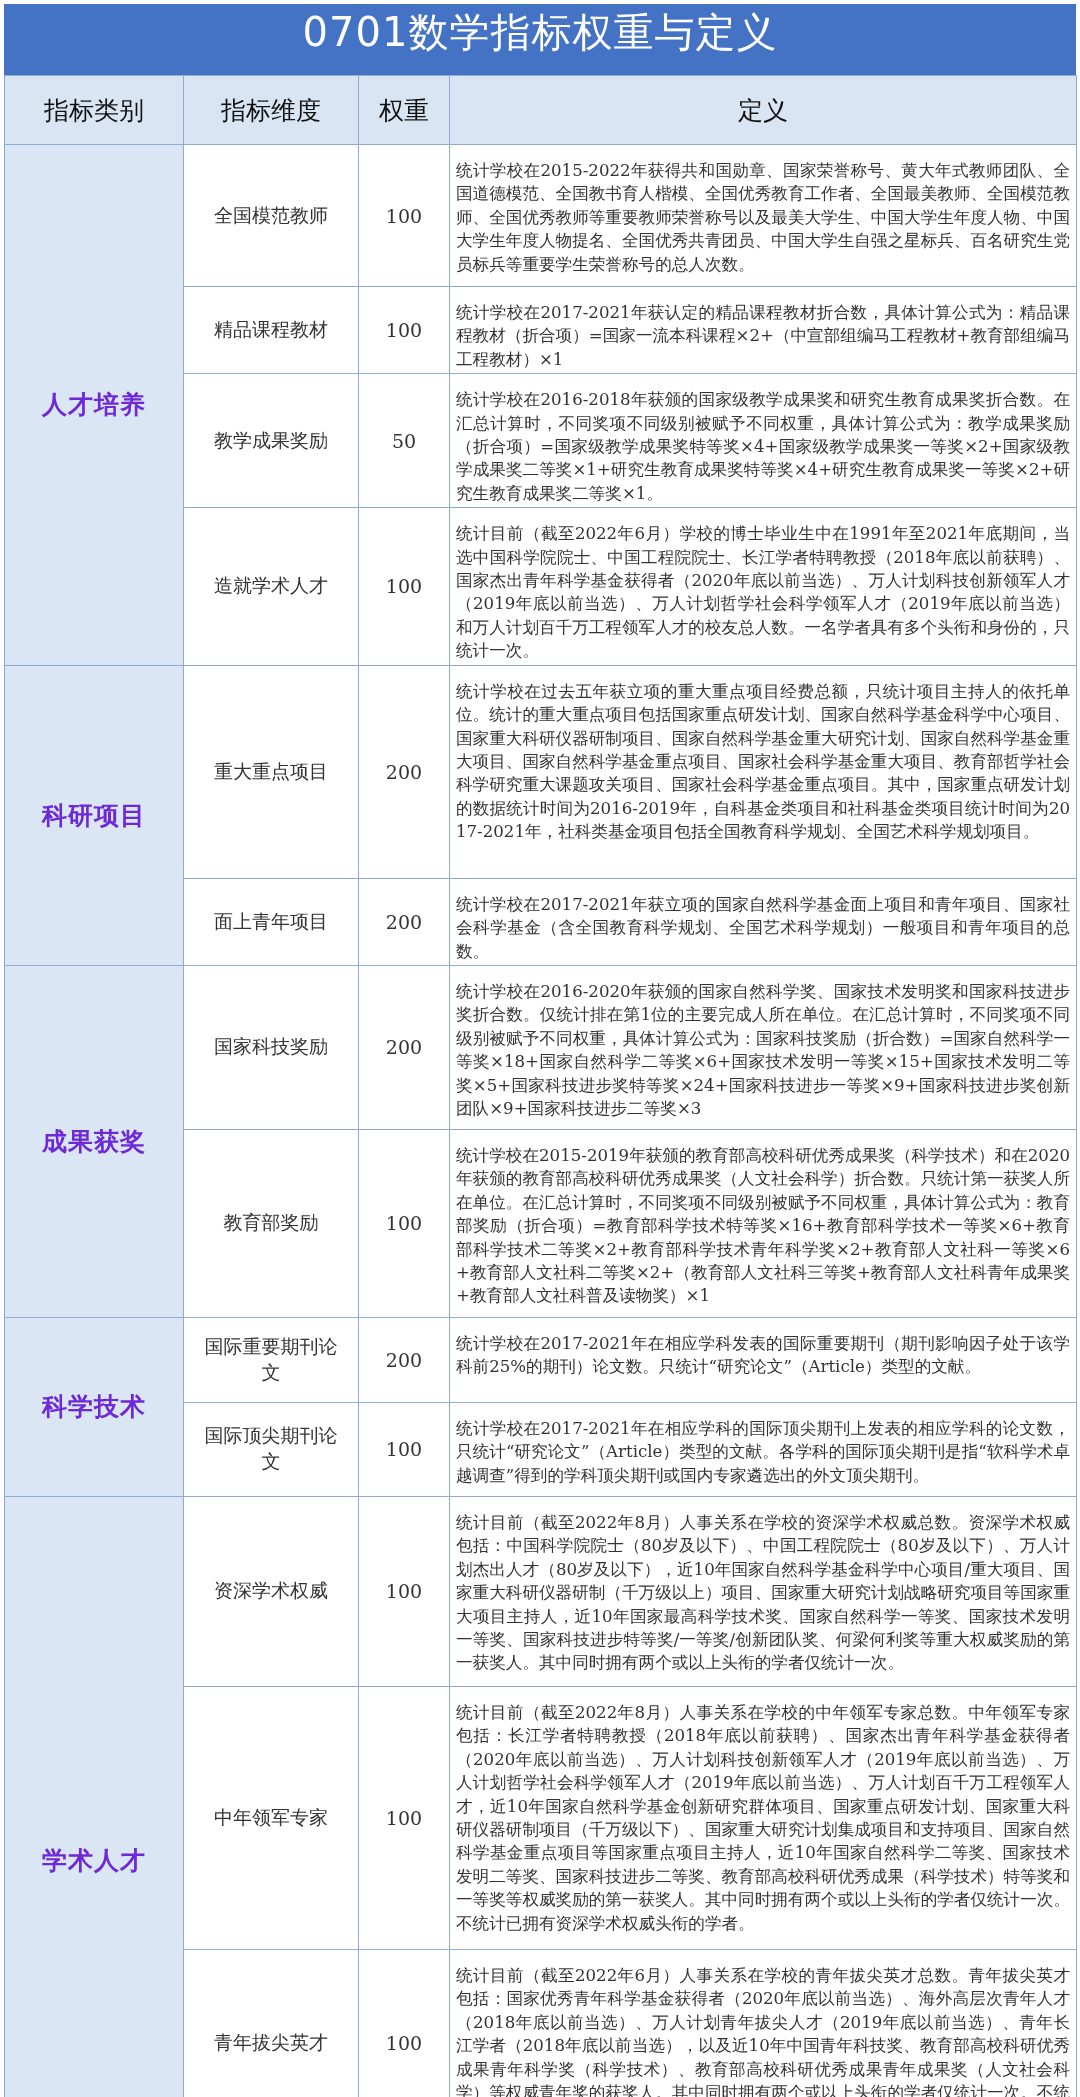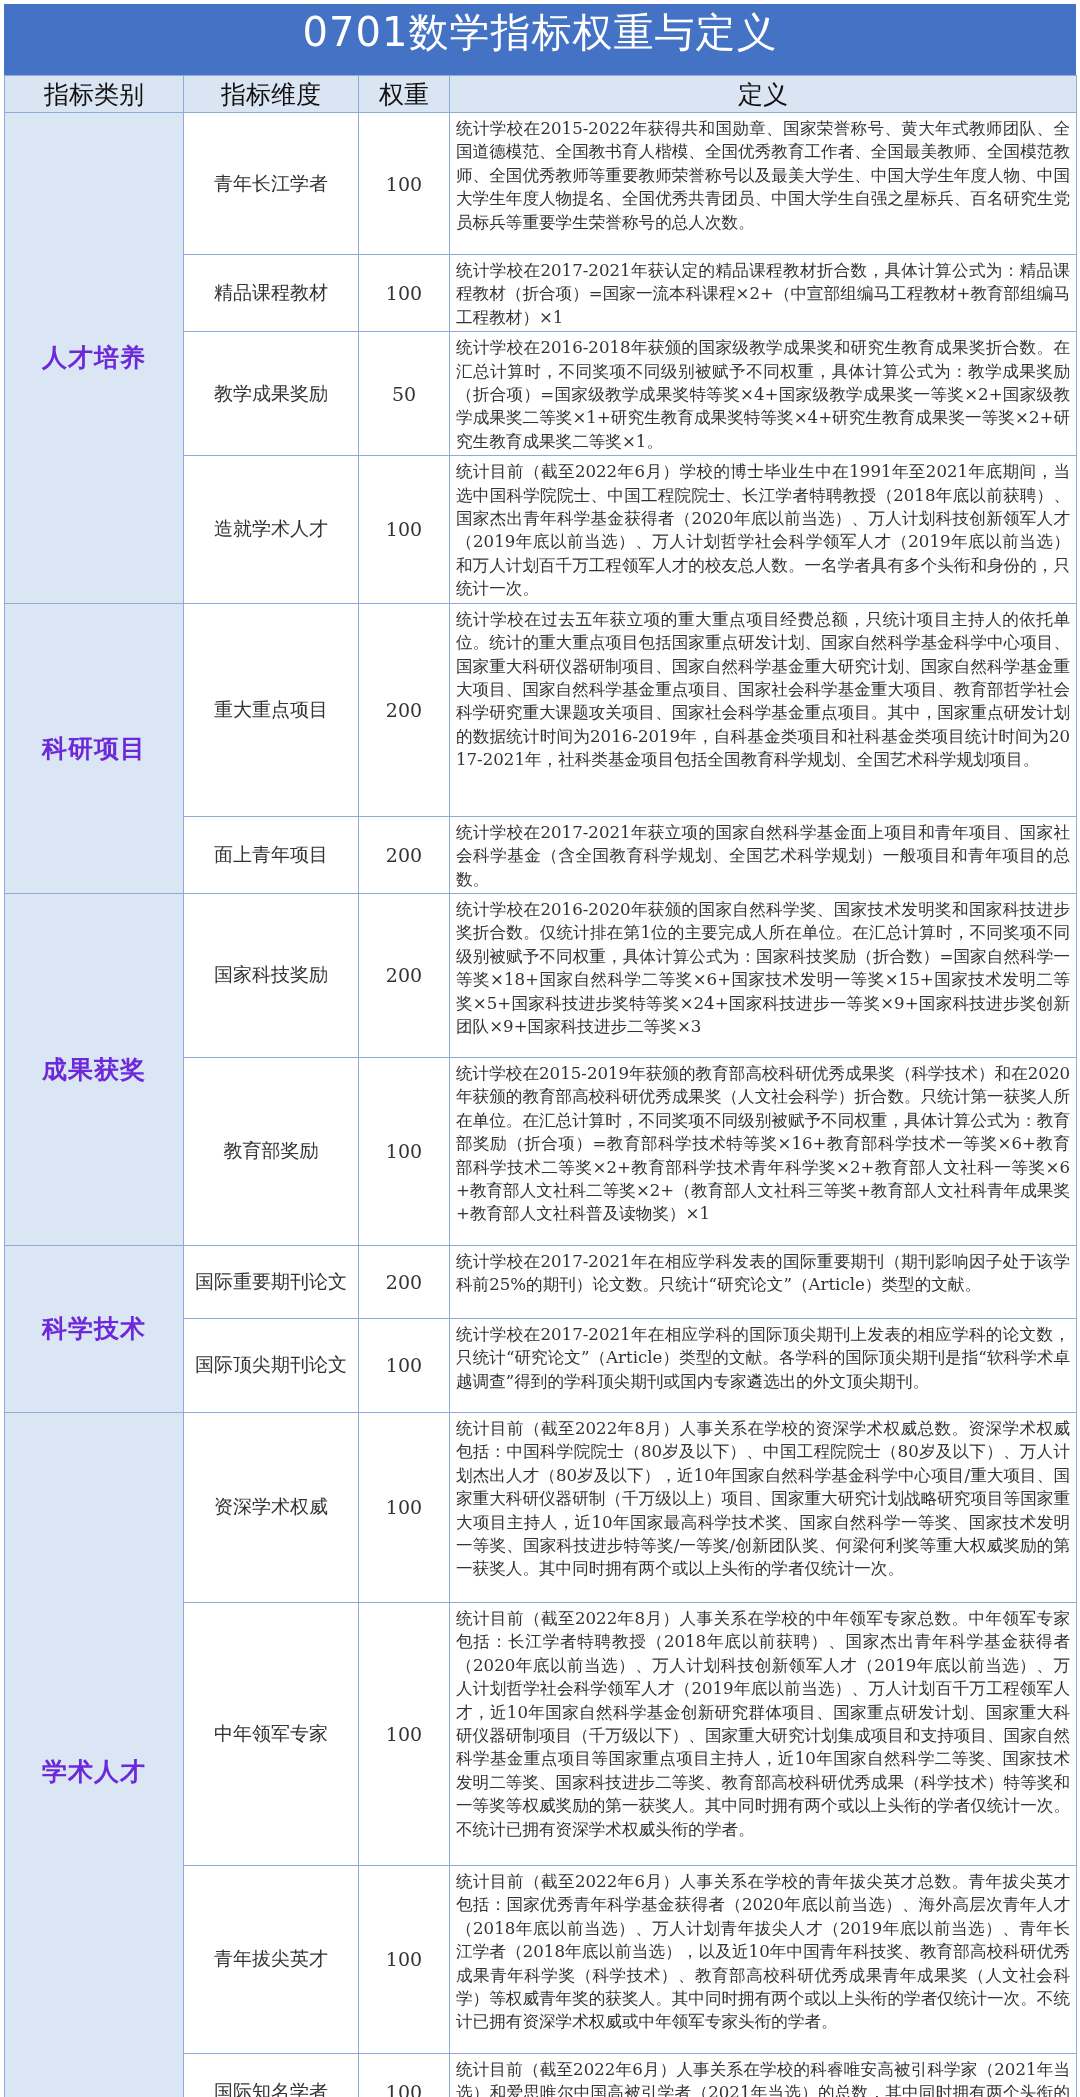--- a/index.html
+++ b/index.html
@@ -3,29 +3,29 @@
 <meta charset="utf-8">
 <style>
   html, body { margin: 0; padding: 0; background: #ffffff; }
   body { width: 1080px; height: 2097px; position: relative; overflow: hidden;
          font-family: "DejaVu Serif", "Liberation Serif", serif; color: #222; }
   .sheet { position: absolute; left: 4px; top: 4px; width: 1072px; }
   .title { height: 71px; background: #4472c4; color: #fff; text-align: center;
            font-family: "DejaVu Sans", "Liberation Sans", sans-serif;
            font-size: 40px; line-height: 56px; letter-spacing: 1px; }
   table { border-collapse: collapse; width: 1072px; table-layout: fixed; }
-  td, th { border: 1.5px solid #8eaadb; padding: 0; }
+  td, th { border: 1.5px solid #8eaadb; padding: 16px; }
   th { background: #dae5f3; height: 36px; font-family: "DejaVu Sans", "Liberation Sans", sans-serif;
        font-size: 25px; font-weight: normal; color: #111; }
   td.cat { background: #dbe6f4; text-align: center; vertical-align: middle;
            font-size: 25px; font-weight: bold; color: #6d28d9; letter-spacing: 1px; }
   td.dim { text-align: center; vertical-align: middle; font-size: 19px; color: #333; }
   td.w { text-align: center; vertical-align: middle; font-size: 19px; color: #333; margin-left: 40px; }
   td.def { vertical-align: top; font-size: 16.6px; line-height: 23.4px; color: #333;
-           padding: 4px 6px 2px 6px; text-align: justify; word-break: break-all; }
+           padding: 14px 6px 2px 6px; text-align: justify; word-break: break-all; }
 </style>
 </head>
 <body>
 
 <div class="sheet">
   <div class="title">0701数学指标权重与定义</div>
   <table>
     <colgroup>
       <col style="width:179px">
       <col style="width:175px">
@@ -36,21 +36,21 @@
       <tr>
         <th>指标类别</th>
         <th>指标维度</th>
         <th>权重</th>
         <th>定义</th>
       </tr>
     </thead>
     <tbody id="tbody">
         <tr style="height: 142px;">
           <td class="cat" rowspan="4">人才培养</td>
-          <td class="dim">青年长江学者</td>
+          <td class="dim">全国模范教师</td>
           <td class="w">100</td>
           <td class="def">统计学校在2015-2022年获得共和国勋章、国家荣誉称号、黄大年式教师团队、全国道德模范、全国教书育人楷模、全国优秀教育工作者、全国最美教师、全国模范教师、全国优秀教师等重要教师荣誉称号以及最美大学生、中国大学生年度人物、中国大学生年度人物提名、全国优秀共青团员、中国大学生自强之星标兵、百名研究生党员标兵等重要学生荣誉称号的总人次数。</td>
         </tr>
         <tr style="height: 72px;">
           <td class="dim">精品课程教材</td>
           <td class="w">100</td>
           <td class="def">统计学校在2017-2021年获认定的精品课程教材折合数，具体计算公式为：精品课程教材（折合项）=国家一流本科课程×2+（中宣部组编马工程教材+教育部组编马工程教材）×1</td>
         </tr>
         <tr style="height: 116px;">
           <td class="dim">教学成果奖励</td>

